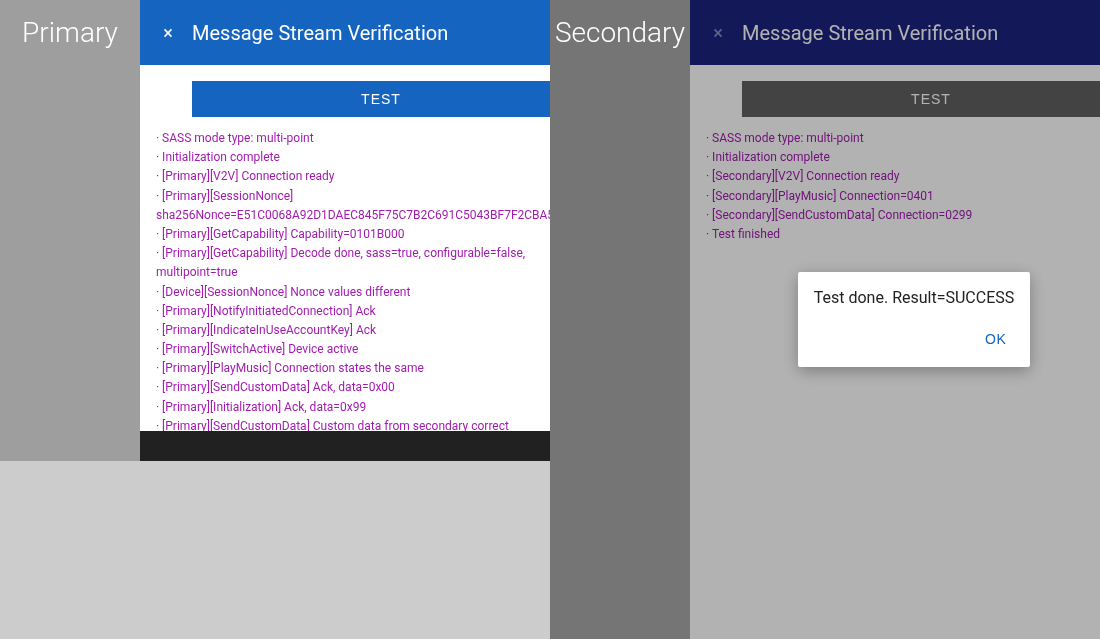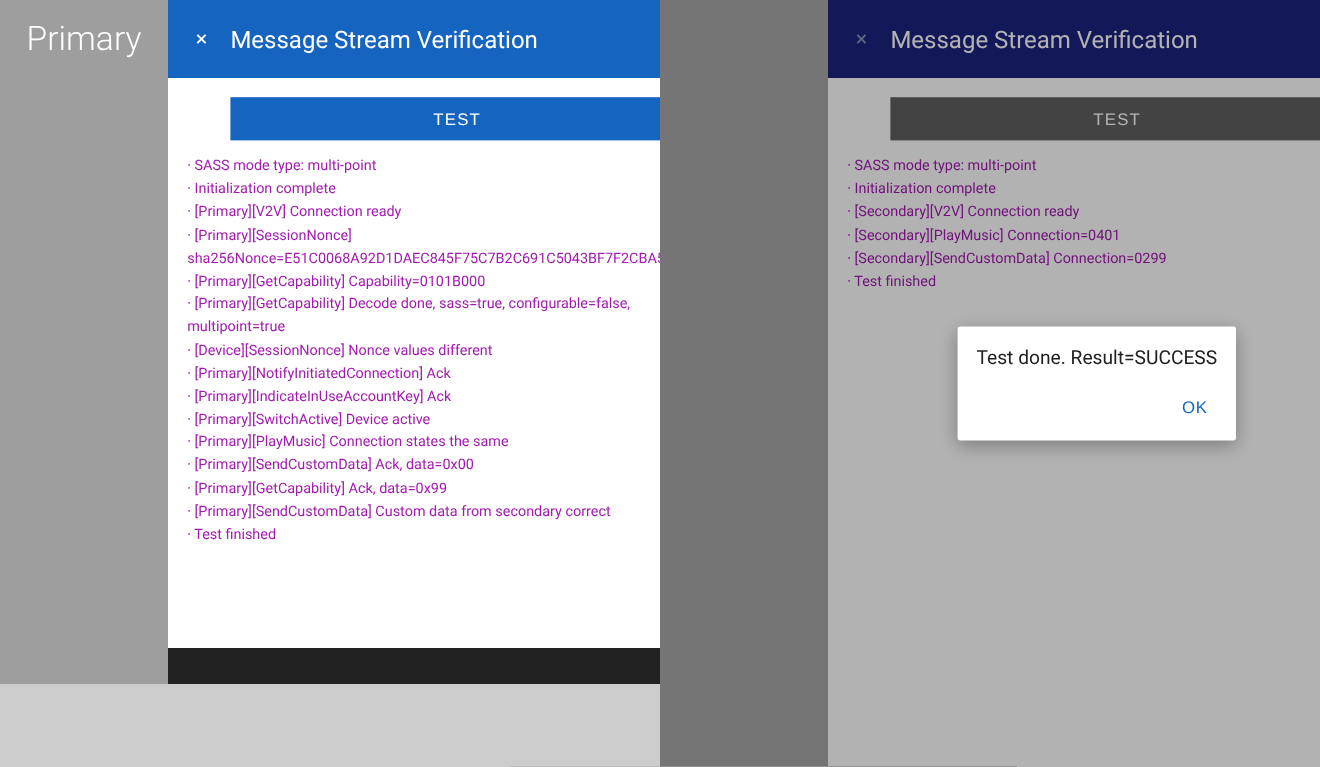--- a/index.html
+++ b/index.html
@@ -13,21 +13,21 @@
     }
 
     
     .panel {
       display: flex;
       flex-direction: column;
       position: relative;
     }
     .panel-left {
       width: 550px;
-      height: 570px;
+      height: 461px;
       background: #9e9e9e;
     }
     .panel-right {
       width: 550px;
       height: 639px;
       background: #757575;
     }
 
     .panel-label {
       position: absolute;
@@ -194,31 +194,32 @@
           <span>· [Primary][V2V] Connection ready</span>
           <span>· [Primary][SessionNonce] sha256Nonce=E51C0068A92D1DAEC845F75C7B2C691C5043BF7F2CBA590F6CCE28311AC168E8</span>
           <span>· [Primary][GetCapability] Capability=0101B000</span>
           <span>· [Primary][GetCapability] Decode done, sass=true, configurable=false, multipoint=true</span>
           <span>· [Device][SessionNonce] Nonce values different</span>
           <span>· [Primary][NotifyInitiatedConnection] Ack</span>
           <span>· [Primary][IndicateInUseAccountKey] Ack</span>
           <span>· [Primary][SwitchActive] Device active</span>
           <span>· [Primary][PlayMusic] Connection states the same</span>
           <span>· [Primary][SendCustomData] Ack, data=0x00</span>
-          <span>· [Primary][GetCapability] Ack, data=0x99</span>
+          <span>· [Primary][Initialization] Ack, data=0x99</span>
           <span>· [Primary][SendCustomData] Custom data from secondary correct</span>
           <span>· Test finished</span>
         </div>
     </div>
   </div>
 
   <div class="bottom-bar"></div>
 </div>
 
 <div class="panel panel-right">
+  <div class="panel-label">Secondary</div>
 
   <div class="dialog">
     <div class="dialog-header dialog-header-right">
       <div class="close-btn close-btn-disabled">×</div>
       <span class="dialog-title">Message Stream Verification</span>
     </div>
     <div class="dialog-body">
       <button class="test-button test-button-disabled" disabled="">TEST</button>
       <div class="log-area" id="right-log">
           <span>· SASS mode type: multi-point</span>

